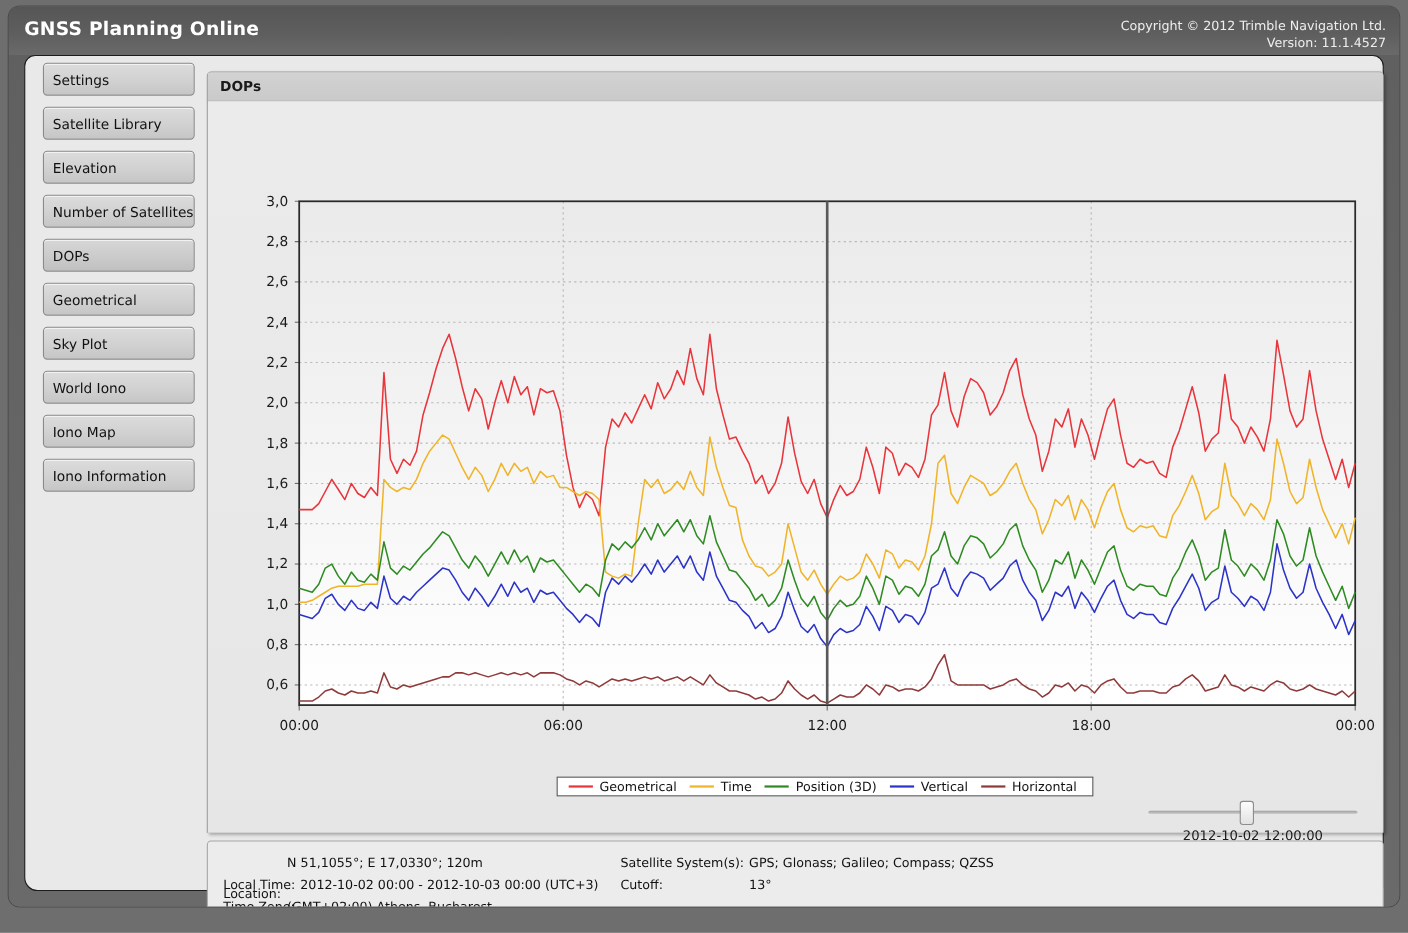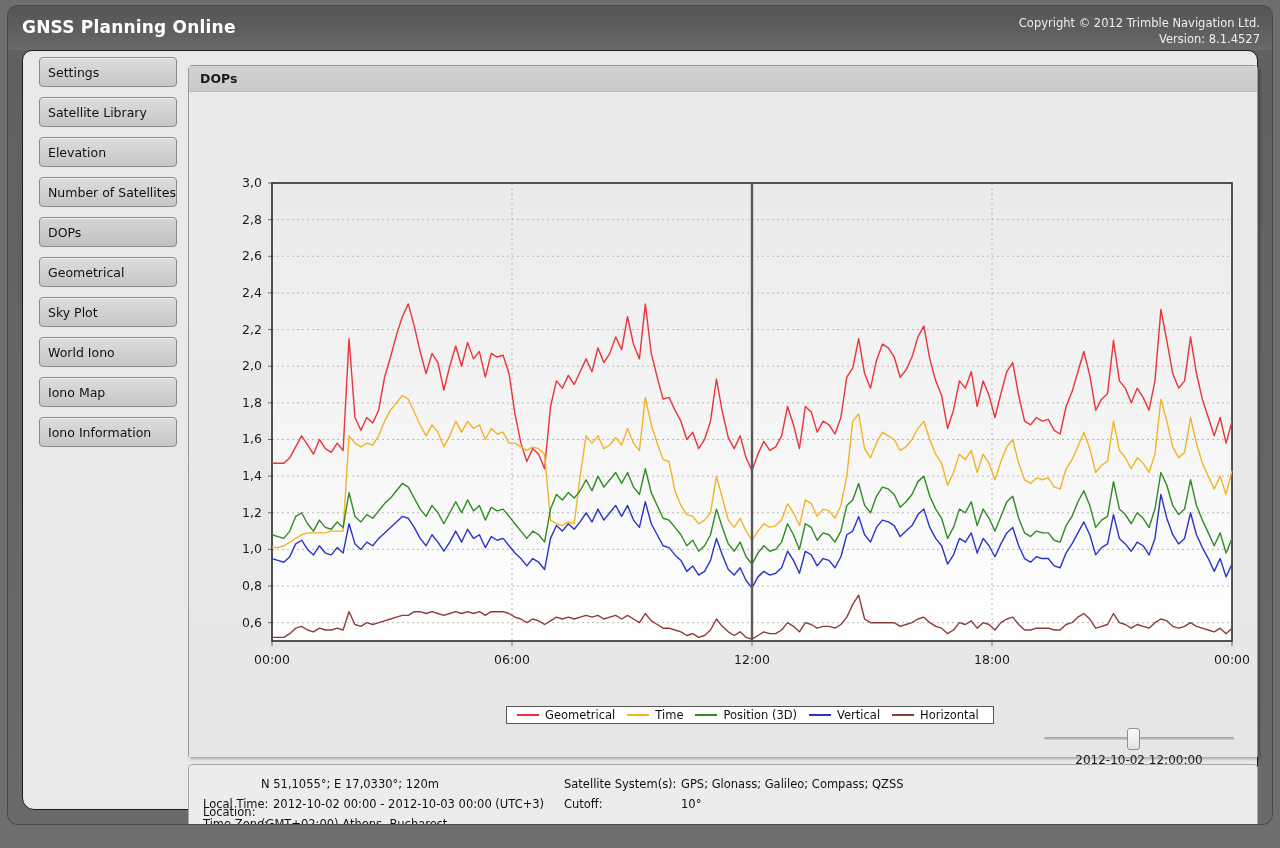--- a/index.html
+++ b/index.html
@@ -126,21 +126,21 @@
   .info-value{ position:absolute; font-size:11.5px; color:#111; }
 </style>
 </head>
 <body>
 
 <div id="app-window">
 
   <div id="title-bar">
     <div id="app-title">GNSS Planning Online</div>
     <div id="copyright-line">Copyright ©  2012 Trimble Navigation Ltd.</div>
-    <div id="version-line">Version: 8.1.4527</div>
+    <div id="version-line">Version: 11.1.4527</div>
   </div>
 
   <div id="client-area">
 
     <div id="sidebar">
         <button class="nav-button"><span>Settings</span></button>
         <button class="nav-button"><span>Satellite Library</span></button>
         <button class="nav-button"><span>Elevation</span></button>
         <button class="nav-button"><span>Number of Satellites</span></button>
         <button class="nav-button active"><span>DOPs</span></button>
@@ -259,17 +259,17 @@
     <div id="info-panel">
       <div class="info-label" style="left:14px; top:16px;margin-top:24px;">Location:</div>
       <div class="info-value" style="left:72px; top:12px;">N 51,1055°; E 17,0330°; 120m</div>
       <div class="info-label" style="left:14px; top:32px;">Local Time:</div>
       <div class="info-value" style="left:84px; top:32px;">2012-10-02 00:00 - 2012-10-03 00:00 (UTC+3)</div>
       <div class="info-label" style="left:14px; top:52px;">Time Zone:</div>
       <div class="info-value" style="left:72px; top:52px;">(GMT+02:00) Athens, Bucharest</div>
       <div class="info-label" style="left:375px; top:12px;">Satellite System(s):</div>
       <div class="info-value" style="left:492px; top:12px;">GPS; Glonass; Galileo; Compass; QZSS</div>
       <div class="info-label" style="left:375px; top:32px;">Cutoff:</div>
-      <div class="info-value" style="left:492px; top:32px;">10°</div>
+      <div class="info-value" style="left:492px; top:32px;">13°</div>
     </div>
 
   </div>
 </div>
 
 </body></html>

